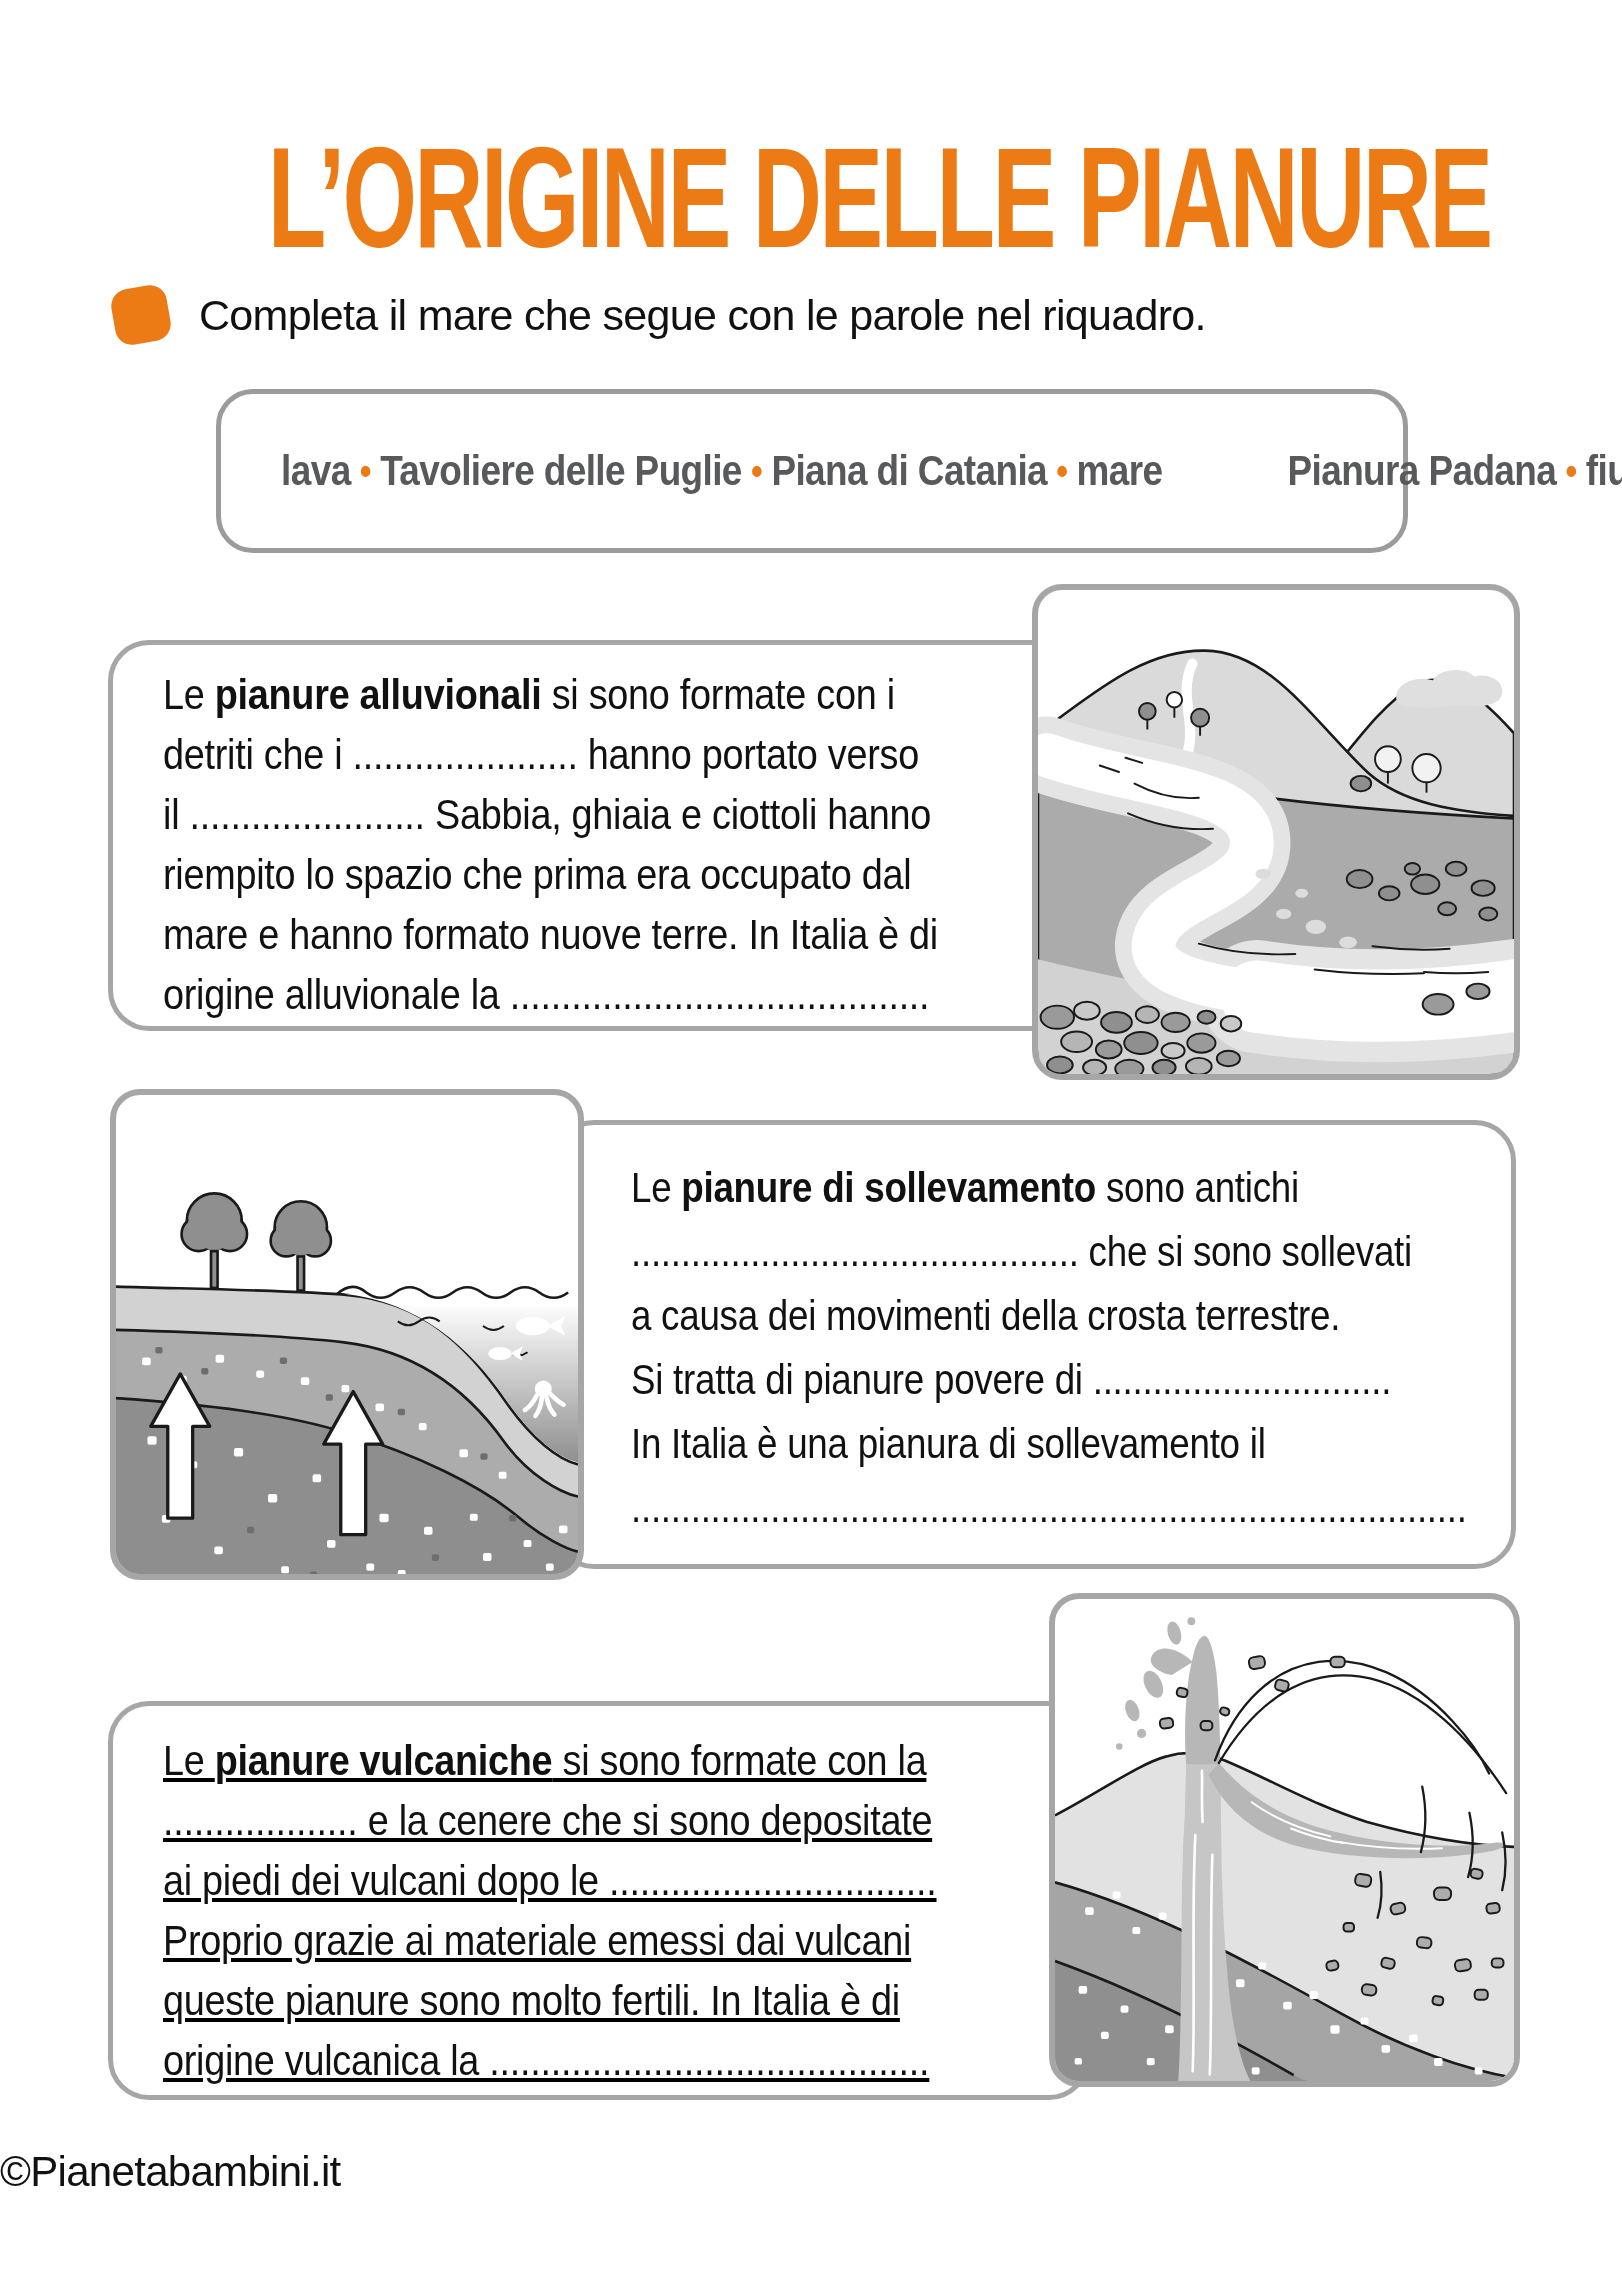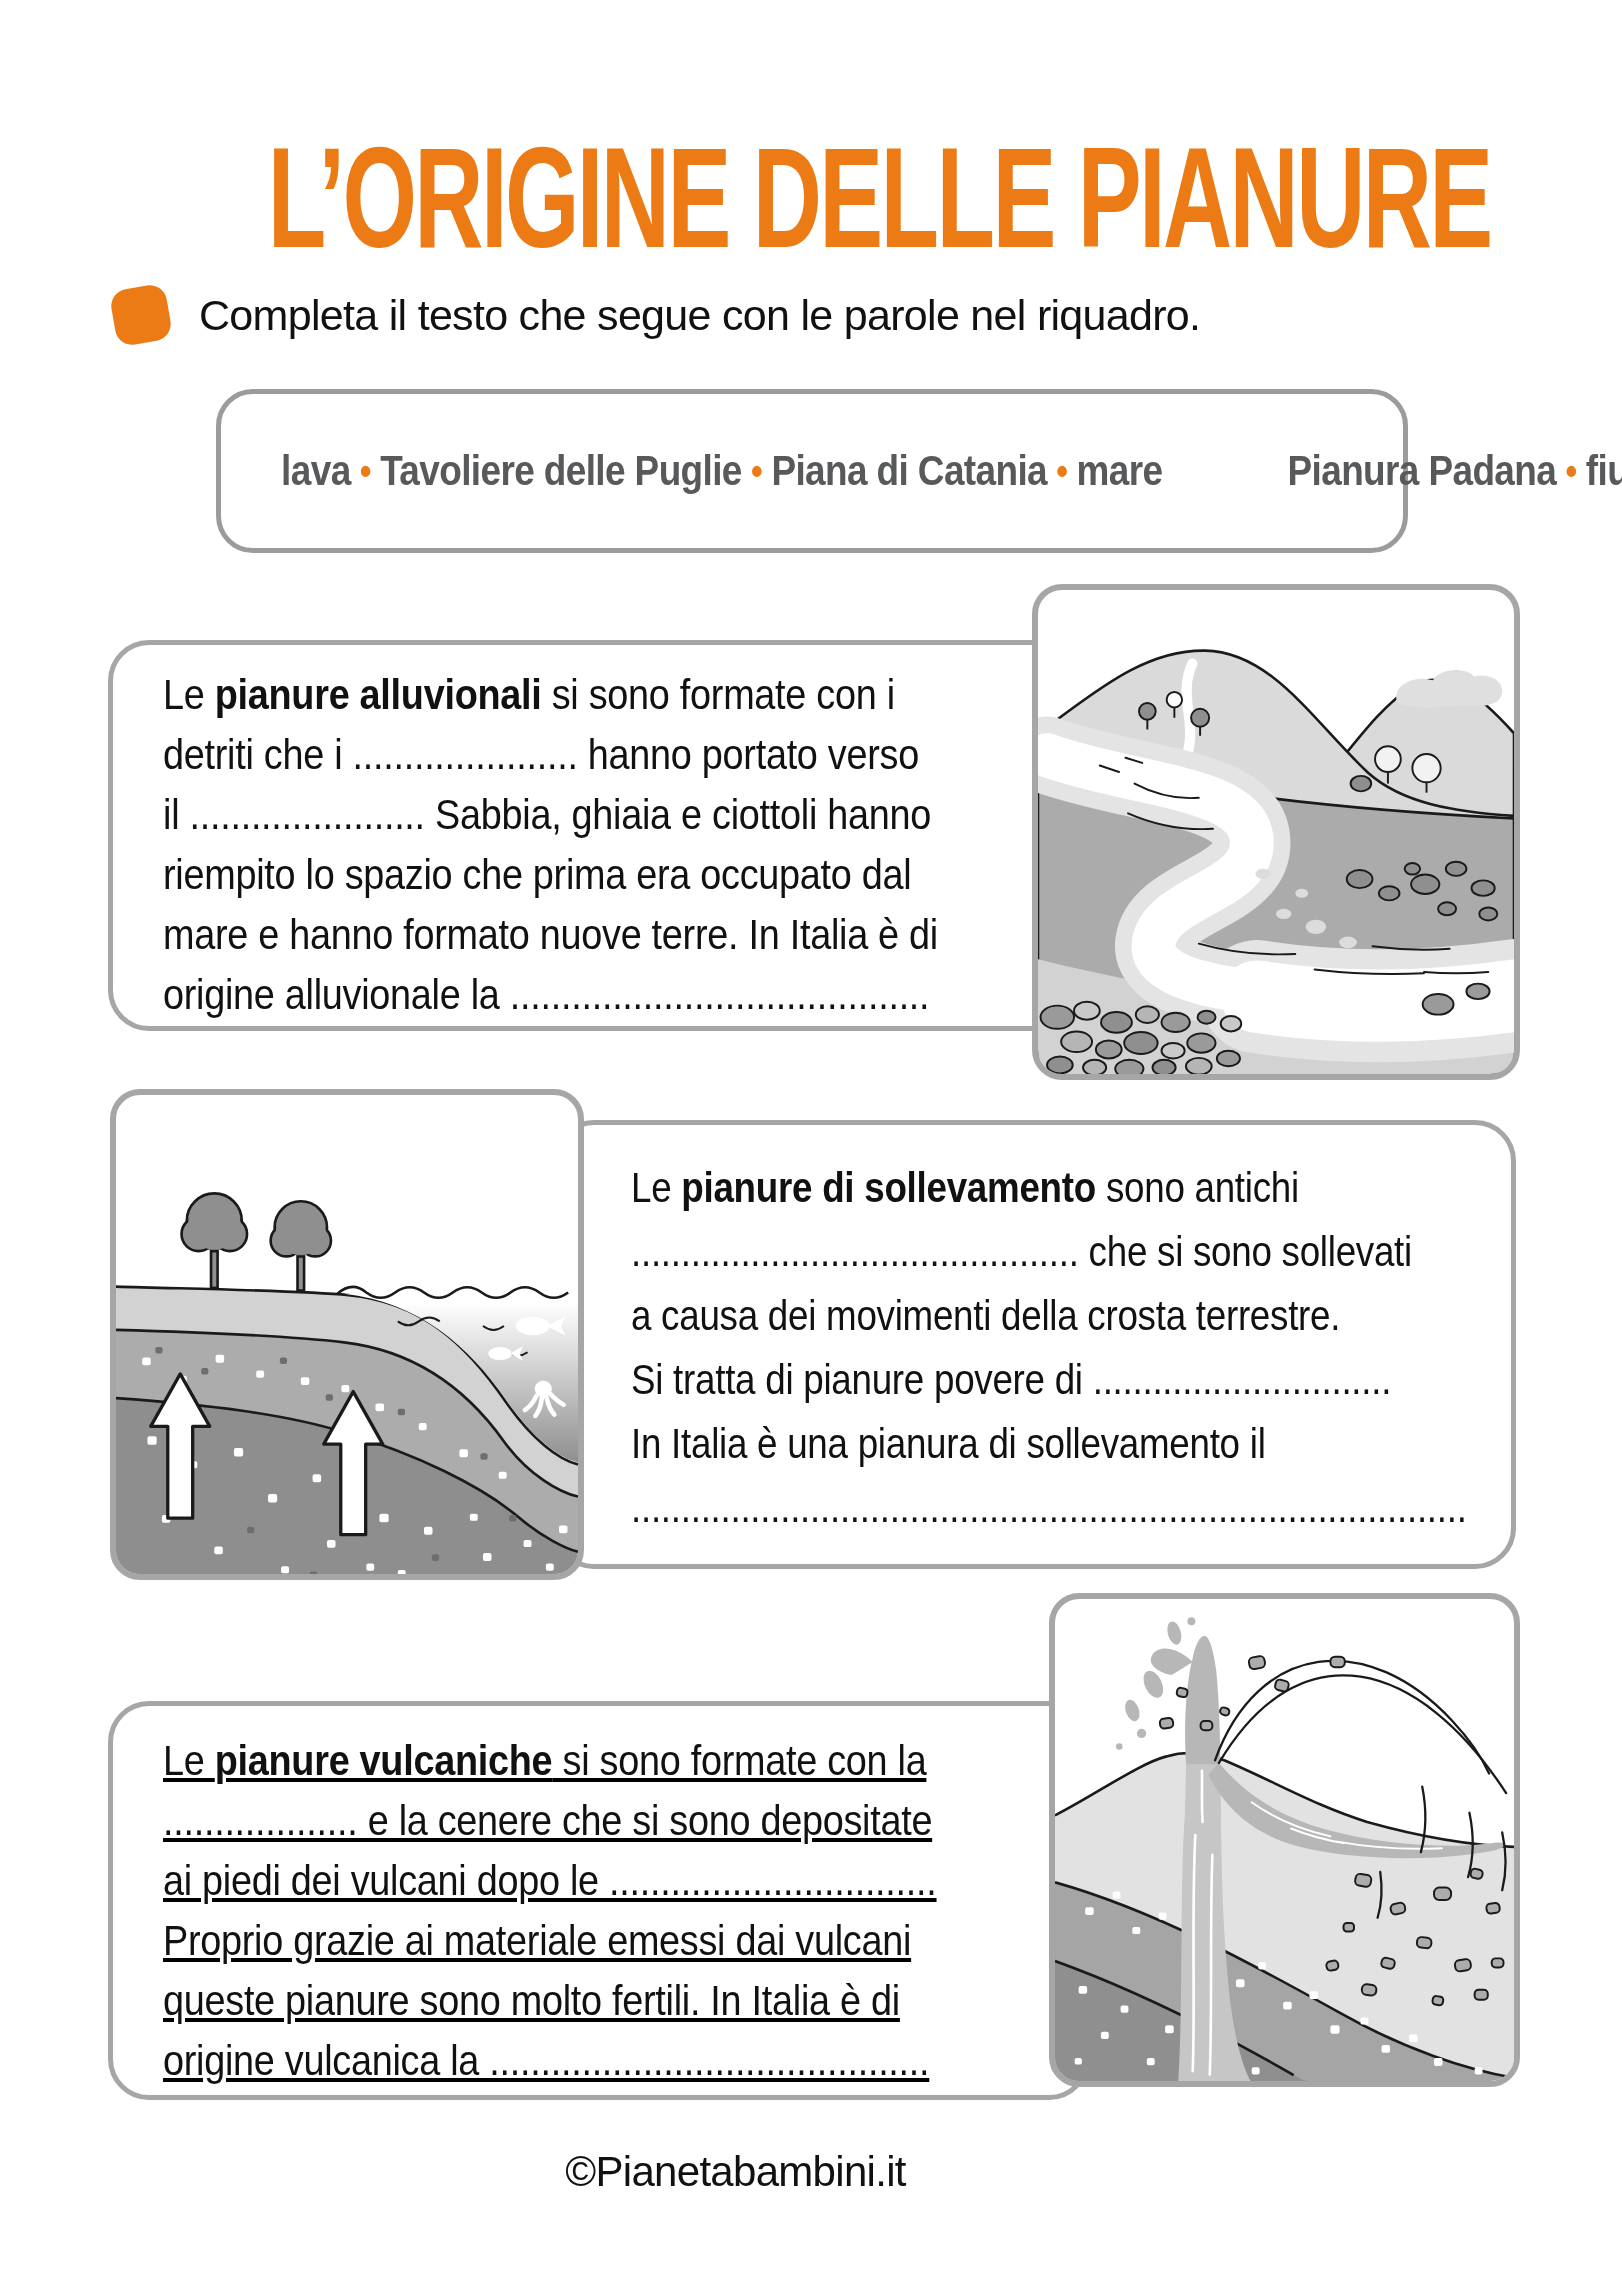--- a/index.html
+++ b/index.html
@@ -37,33 +37,33 @@
 
   
   .img-box{position:absolute;border:6.5px solid #A6A6A6;border-radius:30px;background:#ffffff;
            overflow:hidden;box-sizing:border-box;}
   #ib1{left:1032px;top:584px;width:488px;height:496px;}
   #ib2{left:110px;top:1089px;width:474px;height:491px;}
   #ib3{left:1049px;top:1593px;width:471px;height:494px;}
   .img-box svg{display:block;width:100%;height:100%;}
 
   
-  .footer{position:absolute;left:0;top:2148px;width:1471px;text-align:center;
+  .footer{position:absolute;left:0;top:2148px;width:1471px;
           font-size:42px;color:#111111;letter-spacing:-0.7px;}
 </style>
 </head>
 <body>
 
 <div class="page">
 
   <div class="title">L’ORIGINE DELLE PIANURE</div>
 
   <div class="instruction">
     <div class="bullet"></div>
-    <div class="instruction-text">Completa il testo che segue con le parole nel riquadro.</div>
+    <div class="instruction-text">Completa il mare che segue con le parole nel riquadro.</div>
   </div>
 
   <div class="word-box">
     <div class="word-row">
       <span>lava</span><span class="word-sep">•</span><span>Tavoliere delle Puglie</span><span class="word-sep">•</span><span>Piana di Catania</span><span class="word-sep">•</span><span>mare</span>
     </div>
     <div class="word-row">
       <span>Pianura Padana</span><span class="word-sep">•</span><span>fiumi</span><span class="word-sep">•</span><span>fondali marini</span><span class="word-sep">•</span><span>acqua</span><span class="word-sep">•</span><span>eruzioni</span>
     </div>
   </div>

